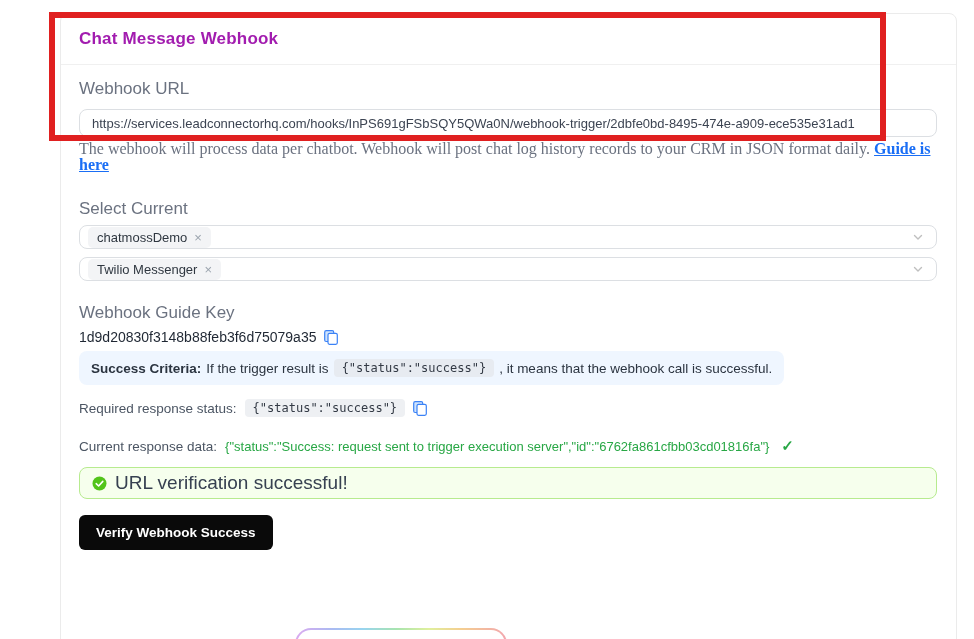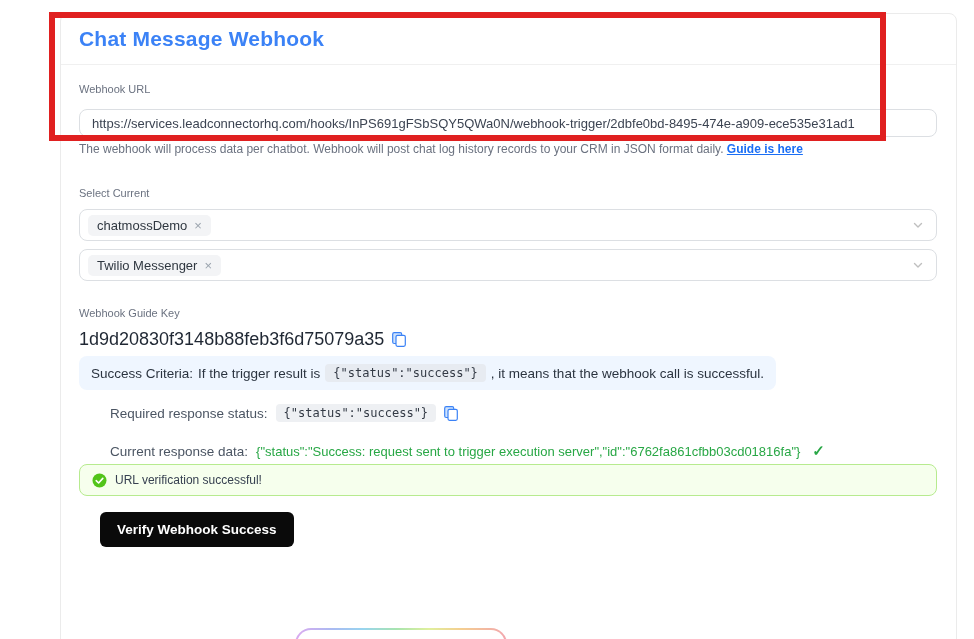--- a/index.html
+++ b/index.html
@@ -3,72 +3,72 @@
 <meta charset="utf-8">
 <style>
   * { margin:0; padding:0; box-sizing:border-box; }
   html,body { width:974px; height:639px; background:#ffffff; overflow:hidden;
               font-family:"Liberation Sans", sans-serif; position:relative; }
 
   .card { position:absolute; left:60px; top:13px; width:897px; height:680px;
           background:#fff; border:1px solid #ebebeb; border-radius:8px; }
   .card-header { height:51px; display:flex; align-items:center; padding:0 18px;
                  border-bottom:1px solid #f0f0f0; }
-  .card-title { font-size:21px; font-weight:700; color:#3b82f6; letter-spacing:.2px;text-align:right; }
+  .card-title { font-size:17px; font-weight:700; color:#a21caf; letter-spacing:.2px;text-align:right; }
   .card-body { padding:0 19px 0 18px; }
 
-  .field-label { display:block; margin-top:16px; font-size:11px; color:#6b7280; line-height:16px; }
+  .field-label { display:block; margin-top:16px; font-size:17px; color:#6b7280; line-height:16px; }
 
   .text-input { display:block; width:100%; height:28px; margin-top:12px;
                 border:1px solid #dcdfe3; border-radius:8px; padding:0 12px;
                 font-size:13px; color:#3c4452; background:#fff; outline:none;
                 font-family:"Liberation Sans", sans-serif; }
 
-  .helper { margin-top:4px; font-size:12px; color:#6b7280; line-height:16px; }
+  .helper { margin-top:4px; font-size:16px; color:#6b7280; line-height:16px;font-family:Liberation Serif, serif; }
   .helper a { color:#1a6ef5; font-weight:700; text-decoration:underline; cursor:pointer; }
 
   .label-mt28 { margin-top:28px; }
   .label-mt22 { margin-top:22px; }
   .label-mt24 { margin-top:24px; }
   .label-mt14 { margin-top:14px; }
 
-  .select-box { position:relative; display:flex; align-items:center; height:32px;
+  .select-box { position:relative; display:flex; align-items:center; height:24px;
                 margin-top:8px; border:1px solid #dcdfe3; border-radius:8px;
                 padding:0 30px 0 8px; background:#fff; cursor:pointer; }
   .tag { display:inline-flex; align-items:center; gap:7px; background:#f3f4f6;
          border-radius:5px; padding:3px 9px; font-size:13px; color:#2f3740; }
   .tag-x { color:#9aa3ad; font-size:13px; line-height:1; cursor:pointer; }
   .chevron { position:absolute; right:12px; top:50%; transform:translateY(-50%); display:flex; }
 
   .key-row { display:flex; align-items:center; gap:8px; margin-top:8px; }
-  .key-value { font-size:18px; color:#1f2733; }
+  .key-value { font-size:14px; color:#1f2733; }
   .copy-btn { display:inline-flex; cursor:pointer; }
 
   .info-box { display:inline-flex; align-items:center; gap:5px; margin-top:6px;
               background:#eff6ff; border-radius:8px; padding:8px 12px;
               font-size:13.5px; color:#2b3440; }
-  .info-bold { font-weight:400;text-align:right; }
+  .info-bold { font-weight:700;text-align:right; }
   .code-chip { background:#eef0f3; border-radius:4px; padding:2px 8px;
                font-family:"DejaVu Sans Mono", monospace; font-size:12px; color:#333a45;
                white-space:nowrap; }
   .info-box .code-chip { background:#e7ebf1; }
 
   .inline-row { display:flex; align-items:center; gap:8px; margin-top:14px;
-                font-size:13.5px; color:#4b5563;margin-left:31px; }
+                font-size:13.5px; color:#4b5563; }
   .inline-row.current { margin-top:20px; }
   .json-green { color:#28a745; font-size:13px; }
   .check-green { color:#28a745; font-size:15px; font-weight:700; margin-left:4px; }
 
-  .alert-success { display:flex; align-items:center; gap:8px; height:32px; margin-top:4px;
+  .alert-success { display:flex; align-items:center; gap:8px; height:32px; margin-top:12px;
                    background:#f6ffed; border:1px solid #b7eb8f; border-radius:8px;
-                   padding:8px 12px; font-size:12px; color:#374151; }
+                   padding:8px 12px; font-size:19px; color:#374151; }
 
   .verify-btn { display:inline-block; margin-top:16px; background:#0a0a0a; color:#fff;
                 font-weight:700; font-size:13.5px; border:none; border-radius:6px;
-                padding:10px 17px; cursor:pointer; font-family:"Liberation Sans", sans-serif;margin-left:21px; }
+                padding:10px 17px; cursor:pointer; font-family:"Liberation Sans", sans-serif; }
 
   .rainbow-panel { position:absolute; left:295px; top:628px; width:212px; height:40px;
                    border-radius:16px; padding:2px;
                    background:linear-gradient(90deg,#dca9ef 0%,#a9bbf2 18%,#98d4ef 32%,
                               #a8e4af 48%,#dff09d 63%,#f4cf90 78%,#f2a6ae 100%); }
   .rainbow-inner { width:100%; height:100%; background:#fff; border-radius:14px; }
 
   .annotation-box { position:absolute; left:49px; top:12px; width:837px; height:129px;
                     border:6px solid #e02020; z-index:10; pointer-events:none; }
 </style>

